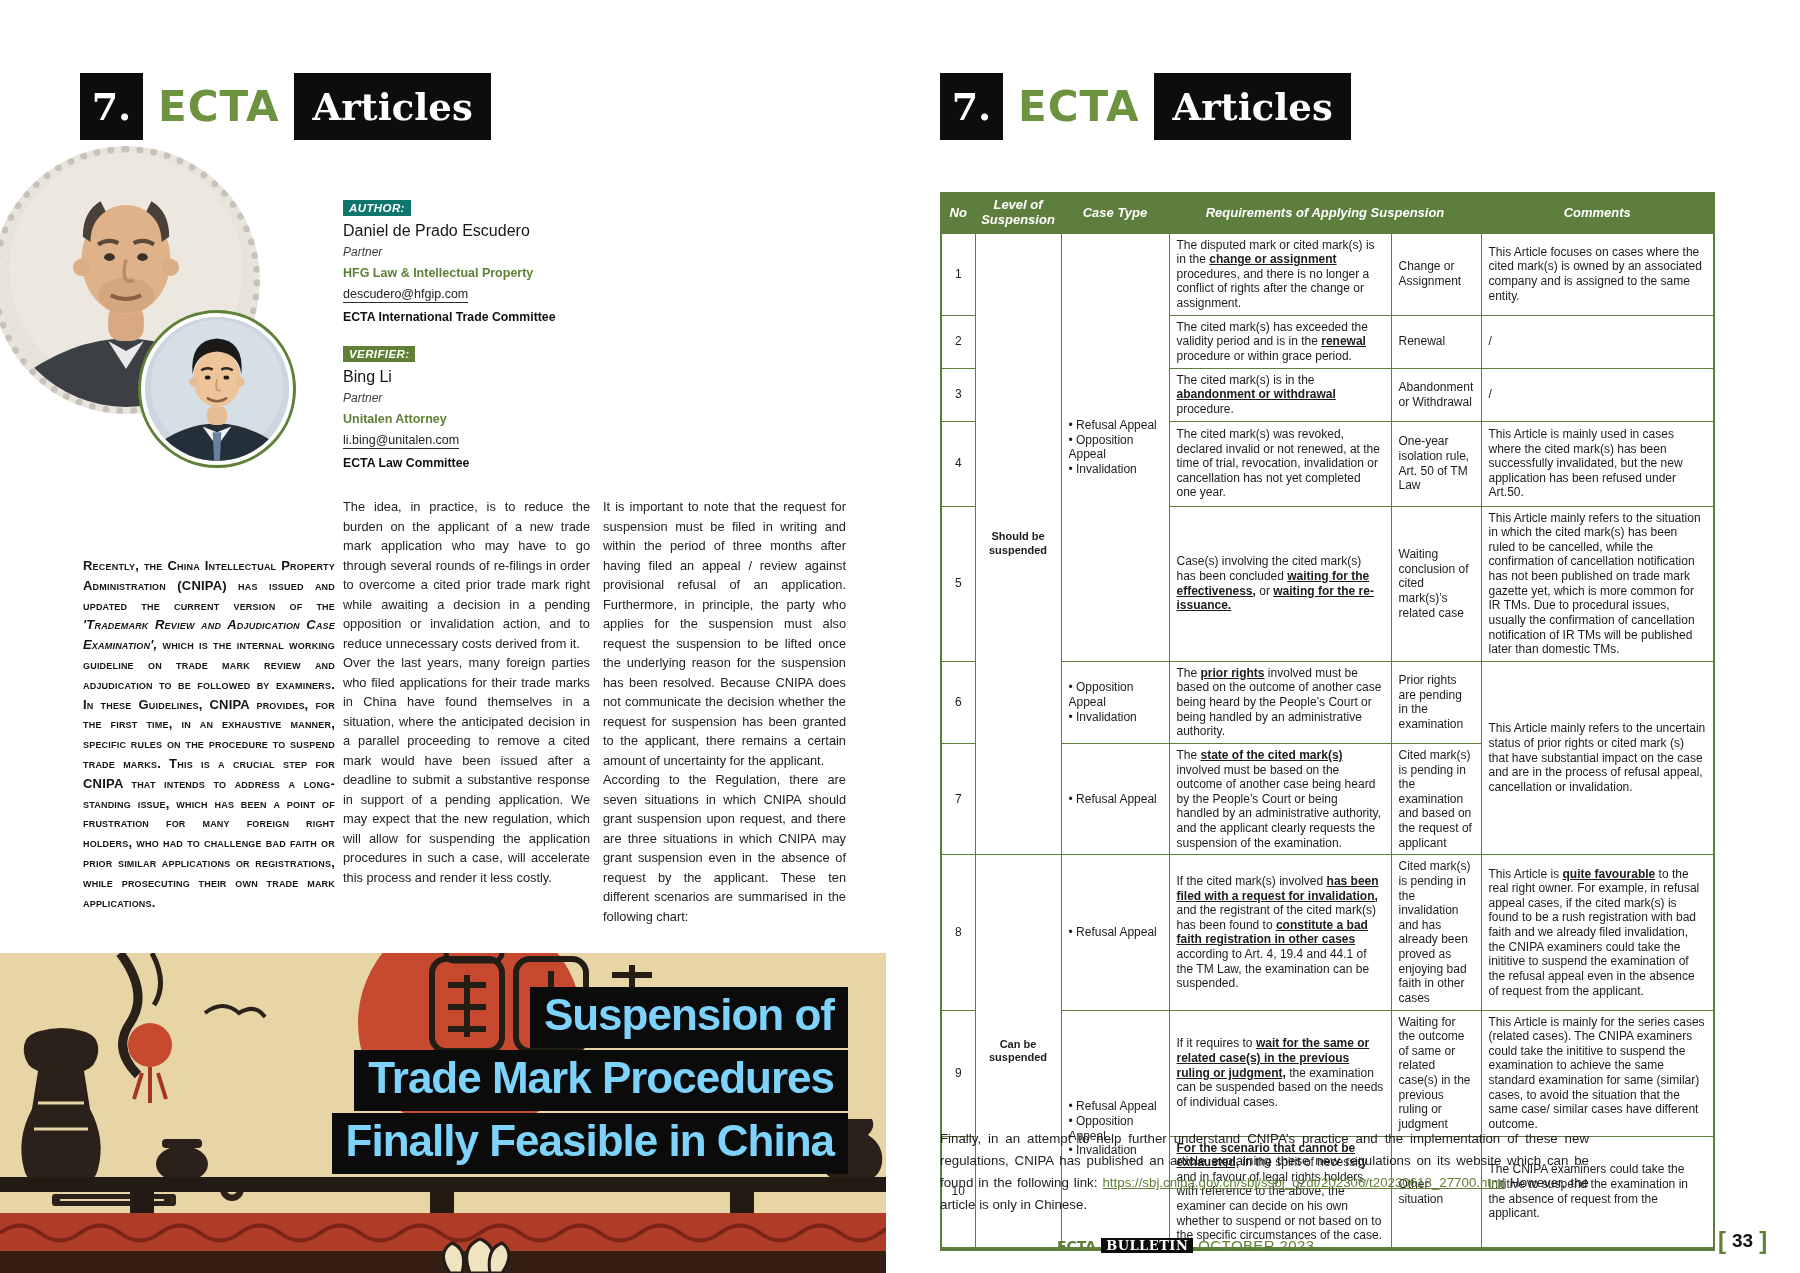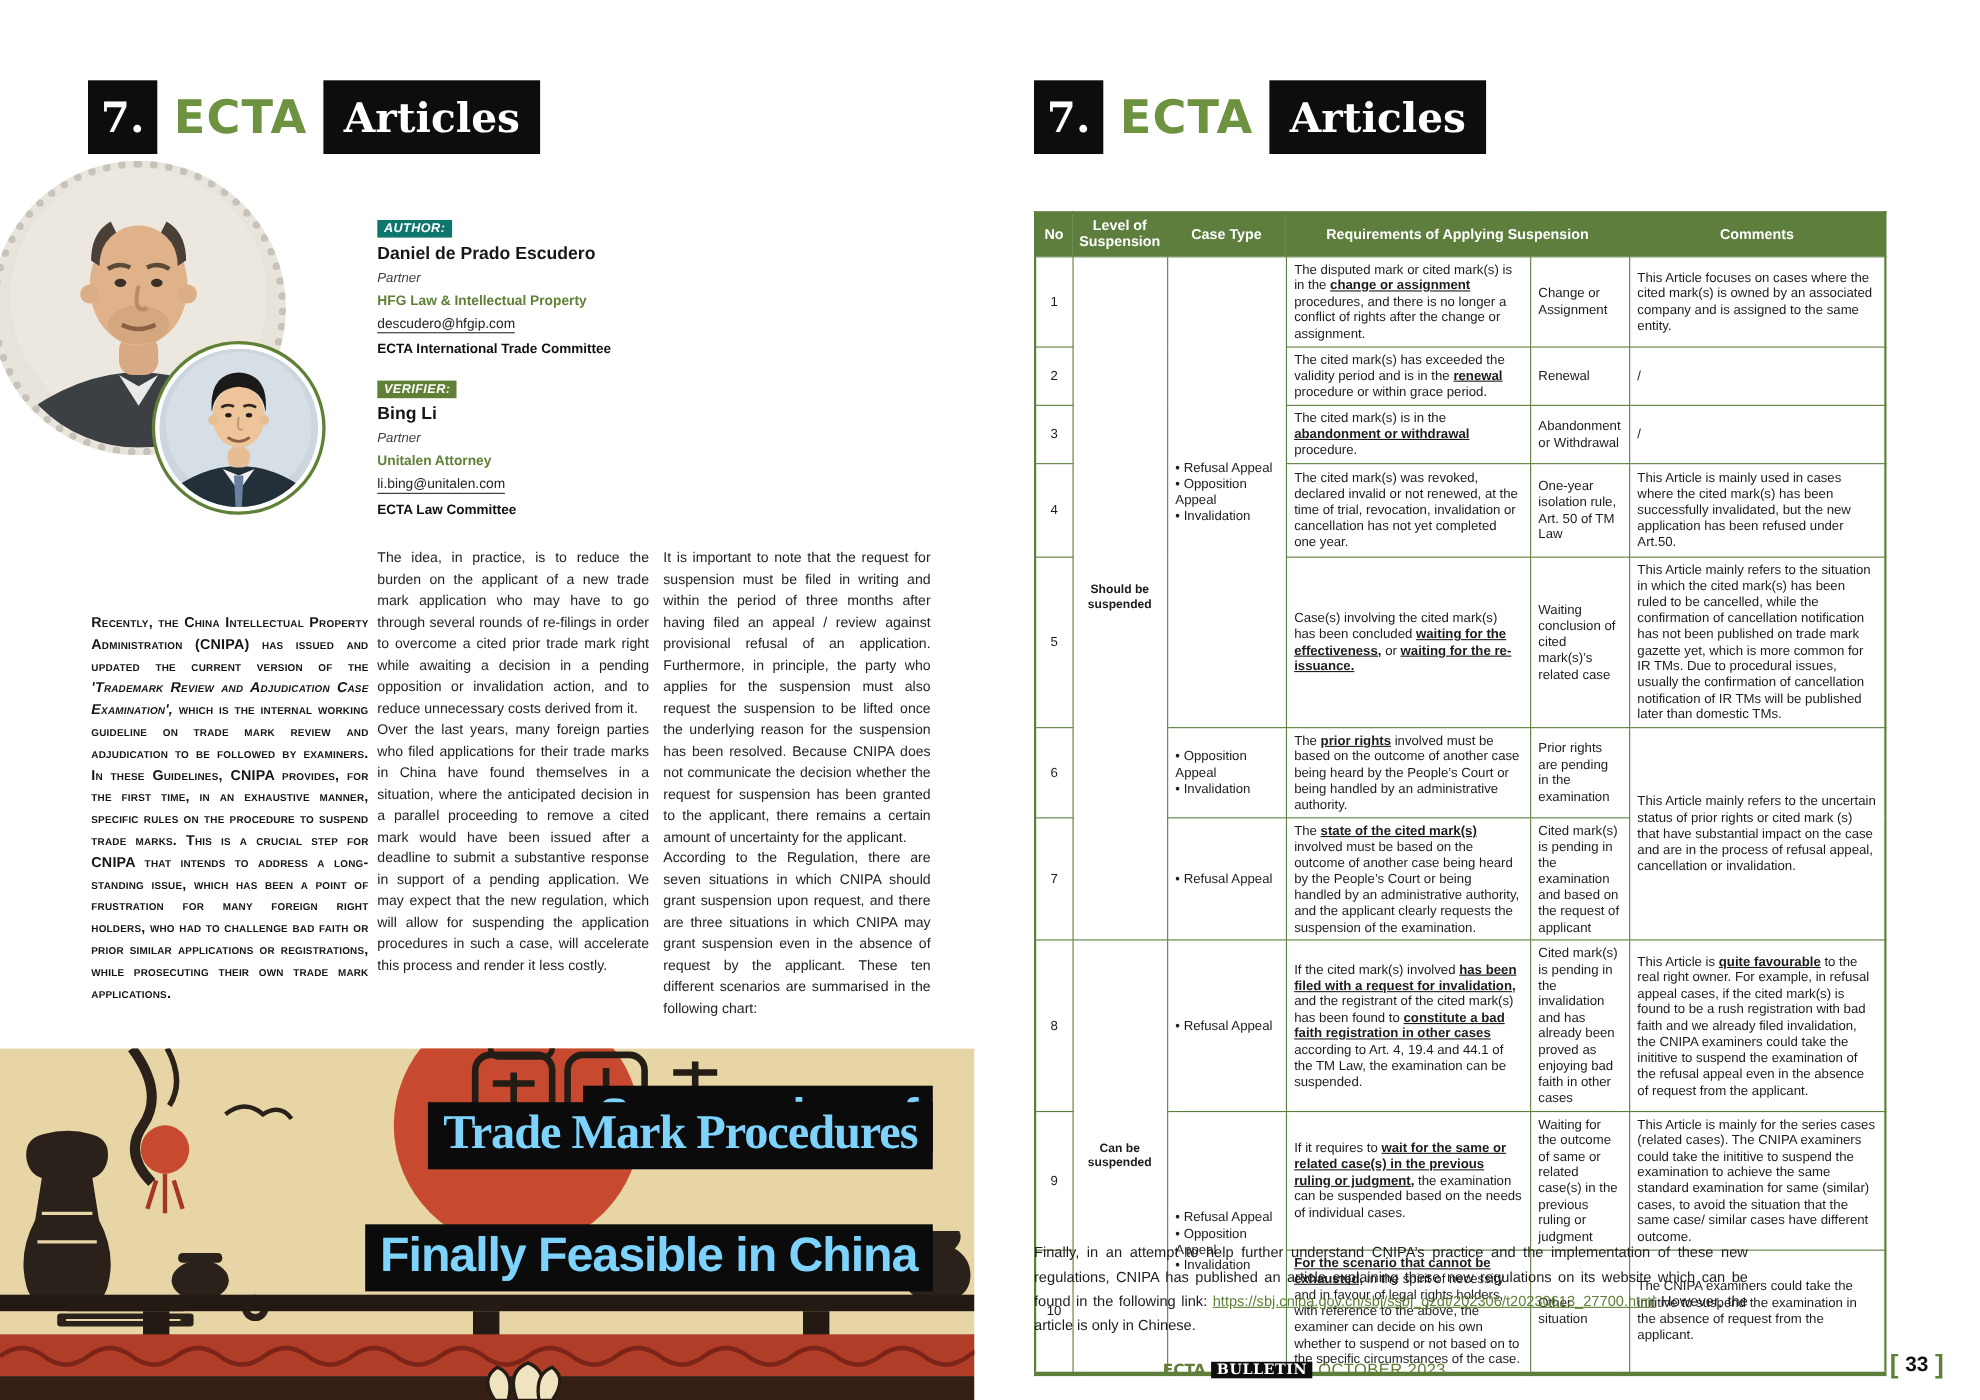--- a/index.html
+++ b/index.html
@@ -23,51 +23,51 @@
   .photo-small-ring{position:absolute;left:138px;top:310px;width:158px;height:158px;border-radius:50%;
              border:3px solid #5f8036;background:#fff;padding:4px;box-sizing:border-box;}
   .photo-small{width:100%;height:100%;border-radius:50%;overflow:hidden;background:#cfd8df;}
   .photo-small svg{width:100%;height:100%;display:block;}
 
   
   .people{position:absolute;left:343px;top:198px;width:220px;}
   .badge{display:inline-block;color:#fff;font-style:italic;font-weight:bold;font-size:11.5px;
          padding:2px 6px;letter-spacing:.4px;}
   .badge-black{background:#0f766e;} .badge-green{background:#5f8036;}
-  .p-name{font-weight:bold;font-size:16px;color:#161616;margin-top:6px;white-space:nowrap;}
+  .p-name{font-weight:normal;font-size:16px;color:#161616;margin-top:6px;white-space:nowrap;}
   .p-role{font-style:italic;font-size:12px;color:#3c3c3c;margin-top:5px;}
   .p-firm{font-weight:bold;font-size:12.5px;color:#5f8036;margin-top:7px;white-space:nowrap;}
   .p-mail{font-size:12.5px;color:#222;margin-top:7px;}
   .p-mail span{border-bottom:1px solid #2b2b2b;padding-bottom:1px;display:inline-block;}
   .p-comm{font-weight:bold;font-size:12.3px;color:#111;margin-top:7px;white-space:nowrap;}
   .gap-verifier{margin-top:22px;}
 
   
   .bodycol{position:absolute;text-align:justify;}
   .col1{left:83px;top:556px;width:252px;font-weight:bold;font-variant:small-caps;
         font-size:13px;line-height:19.8px;color:#151515;letter-spacing:.2px;}
   .col2{left:343px;top:497px;width:247px;font-size:12.8px;line-height:19.5px;color:#222;}
   .col3{left:603px;top:497px;width:243px;font-size:12.8px;line-height:19.5px;color:#222;}
   .bodycol p{margin:0;}
 
   
   .illus{position:absolute;left:0;top:953px;width:886px;height:320px;overflow:hidden;}
   .illus svg{display:block;}
   .t-line{position:absolute;right:952px;background:#0b0b0b;color:#7dd3fc;font-weight:bold;
           font-size:44px;letter-spacing:-1px;padding:4px 14px 9px;white-space:nowrap;line-height:1.1;}
-  .t1{top:987px;} .t2{top:1002px;font-family:Liberation Serif, serif;} .t3{top:1113px;}
+  .t1{top:987px;} .t2{top:1050px;} .t3{top:1113px;}
 
   
   .tblwrap{position:absolute;left:940px;top:192px;}
   table.tbl{border-collapse:collapse;table-layout:fixed;width:773px;
             font-size:12px;line-height:1.22;color:#1c1c1c;
             border:2px solid #5d7e3c;border-bottom:4px solid #5d7e3c;}
   .tbl th,.tbl td{border:1px solid #5d7e3c;vertical-align:middle;}
   .tbl th{background:#5d7e3c;color:#fff;font-size:13px;font-weight:bold;text-align:center;
-          padding:3px 4px;line-height:1.15;}
+          padding:3px 4px;line-height:1.15;font-style:italic;}
   .tbl td{padding:4px 7px;}
   .c-no{text-align:center;}
   .c-level{text-align:center;font-weight:bold;font-size:11px;}
   .c-case{white-space:pre-line;padding-left:9px;}
   .emu{font-weight:bold;text-decoration:underline;}
 
   
   .outro{position:absolute;left:940px;top:1128px;width:649px;font-size:13.3px;
          line-height:22px;text-align:justify;color:#1d1d1d;}
   .outro a{color:#5f8036;text-decoration:underline;}

